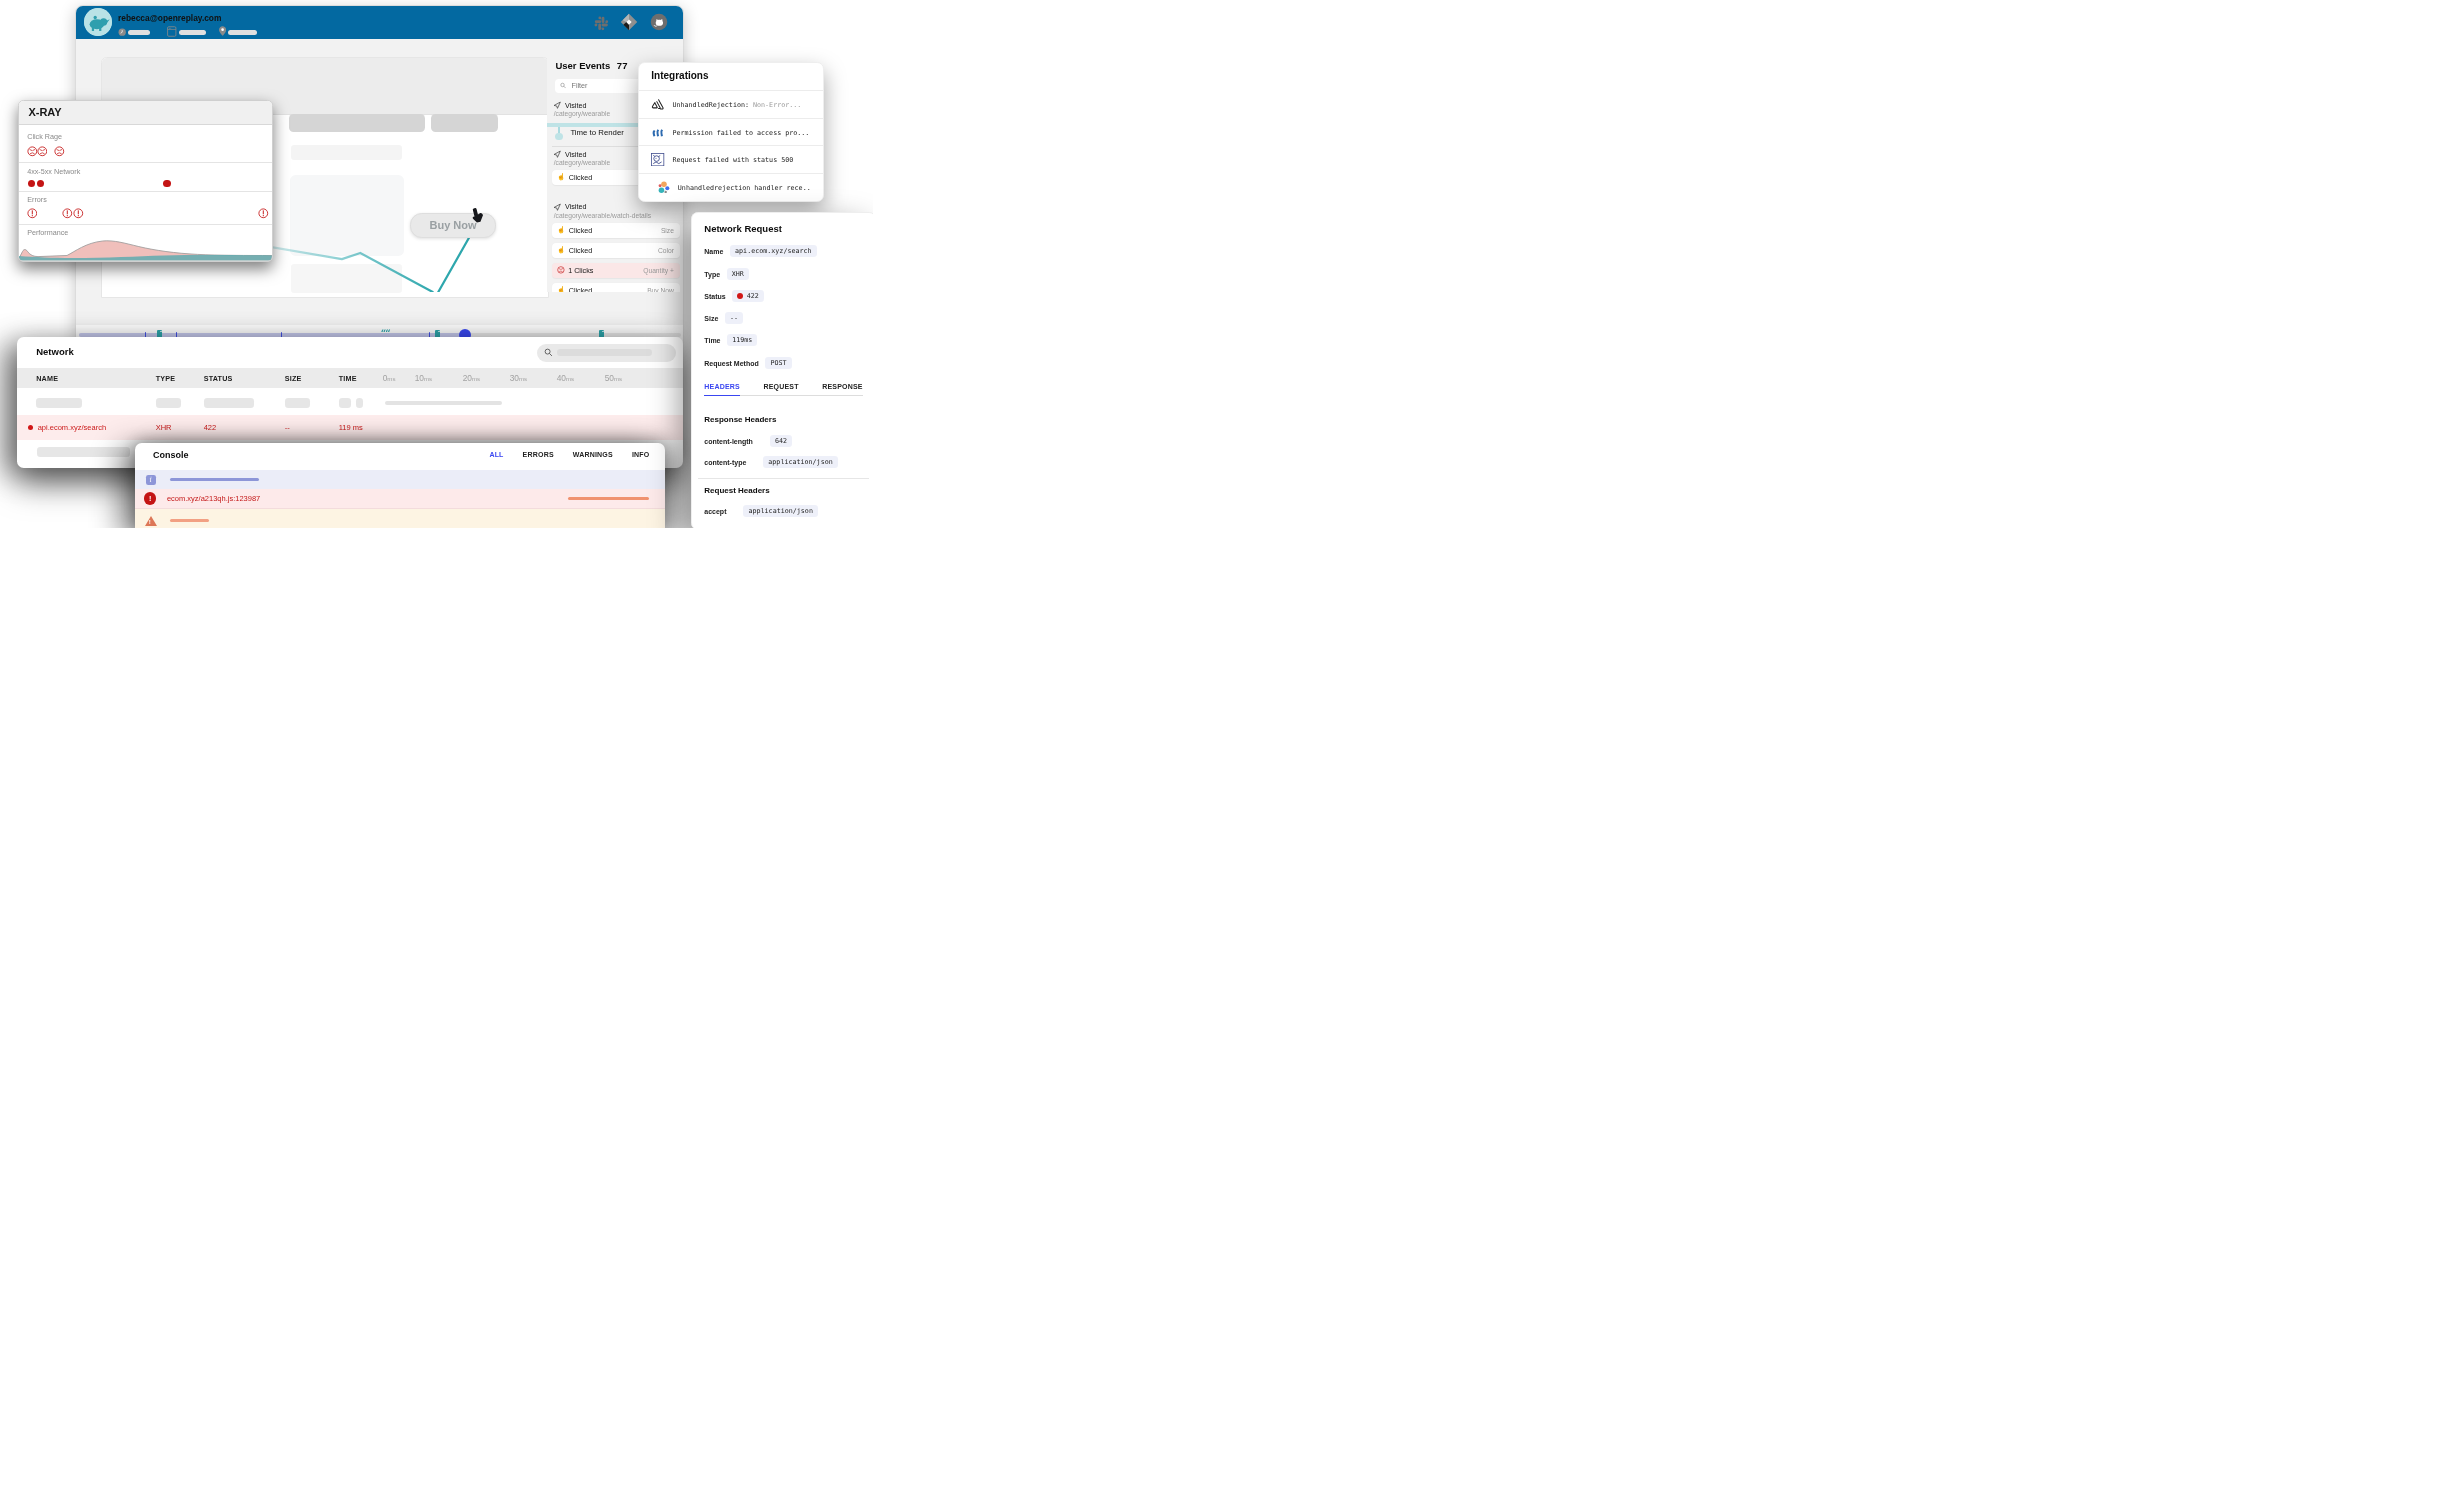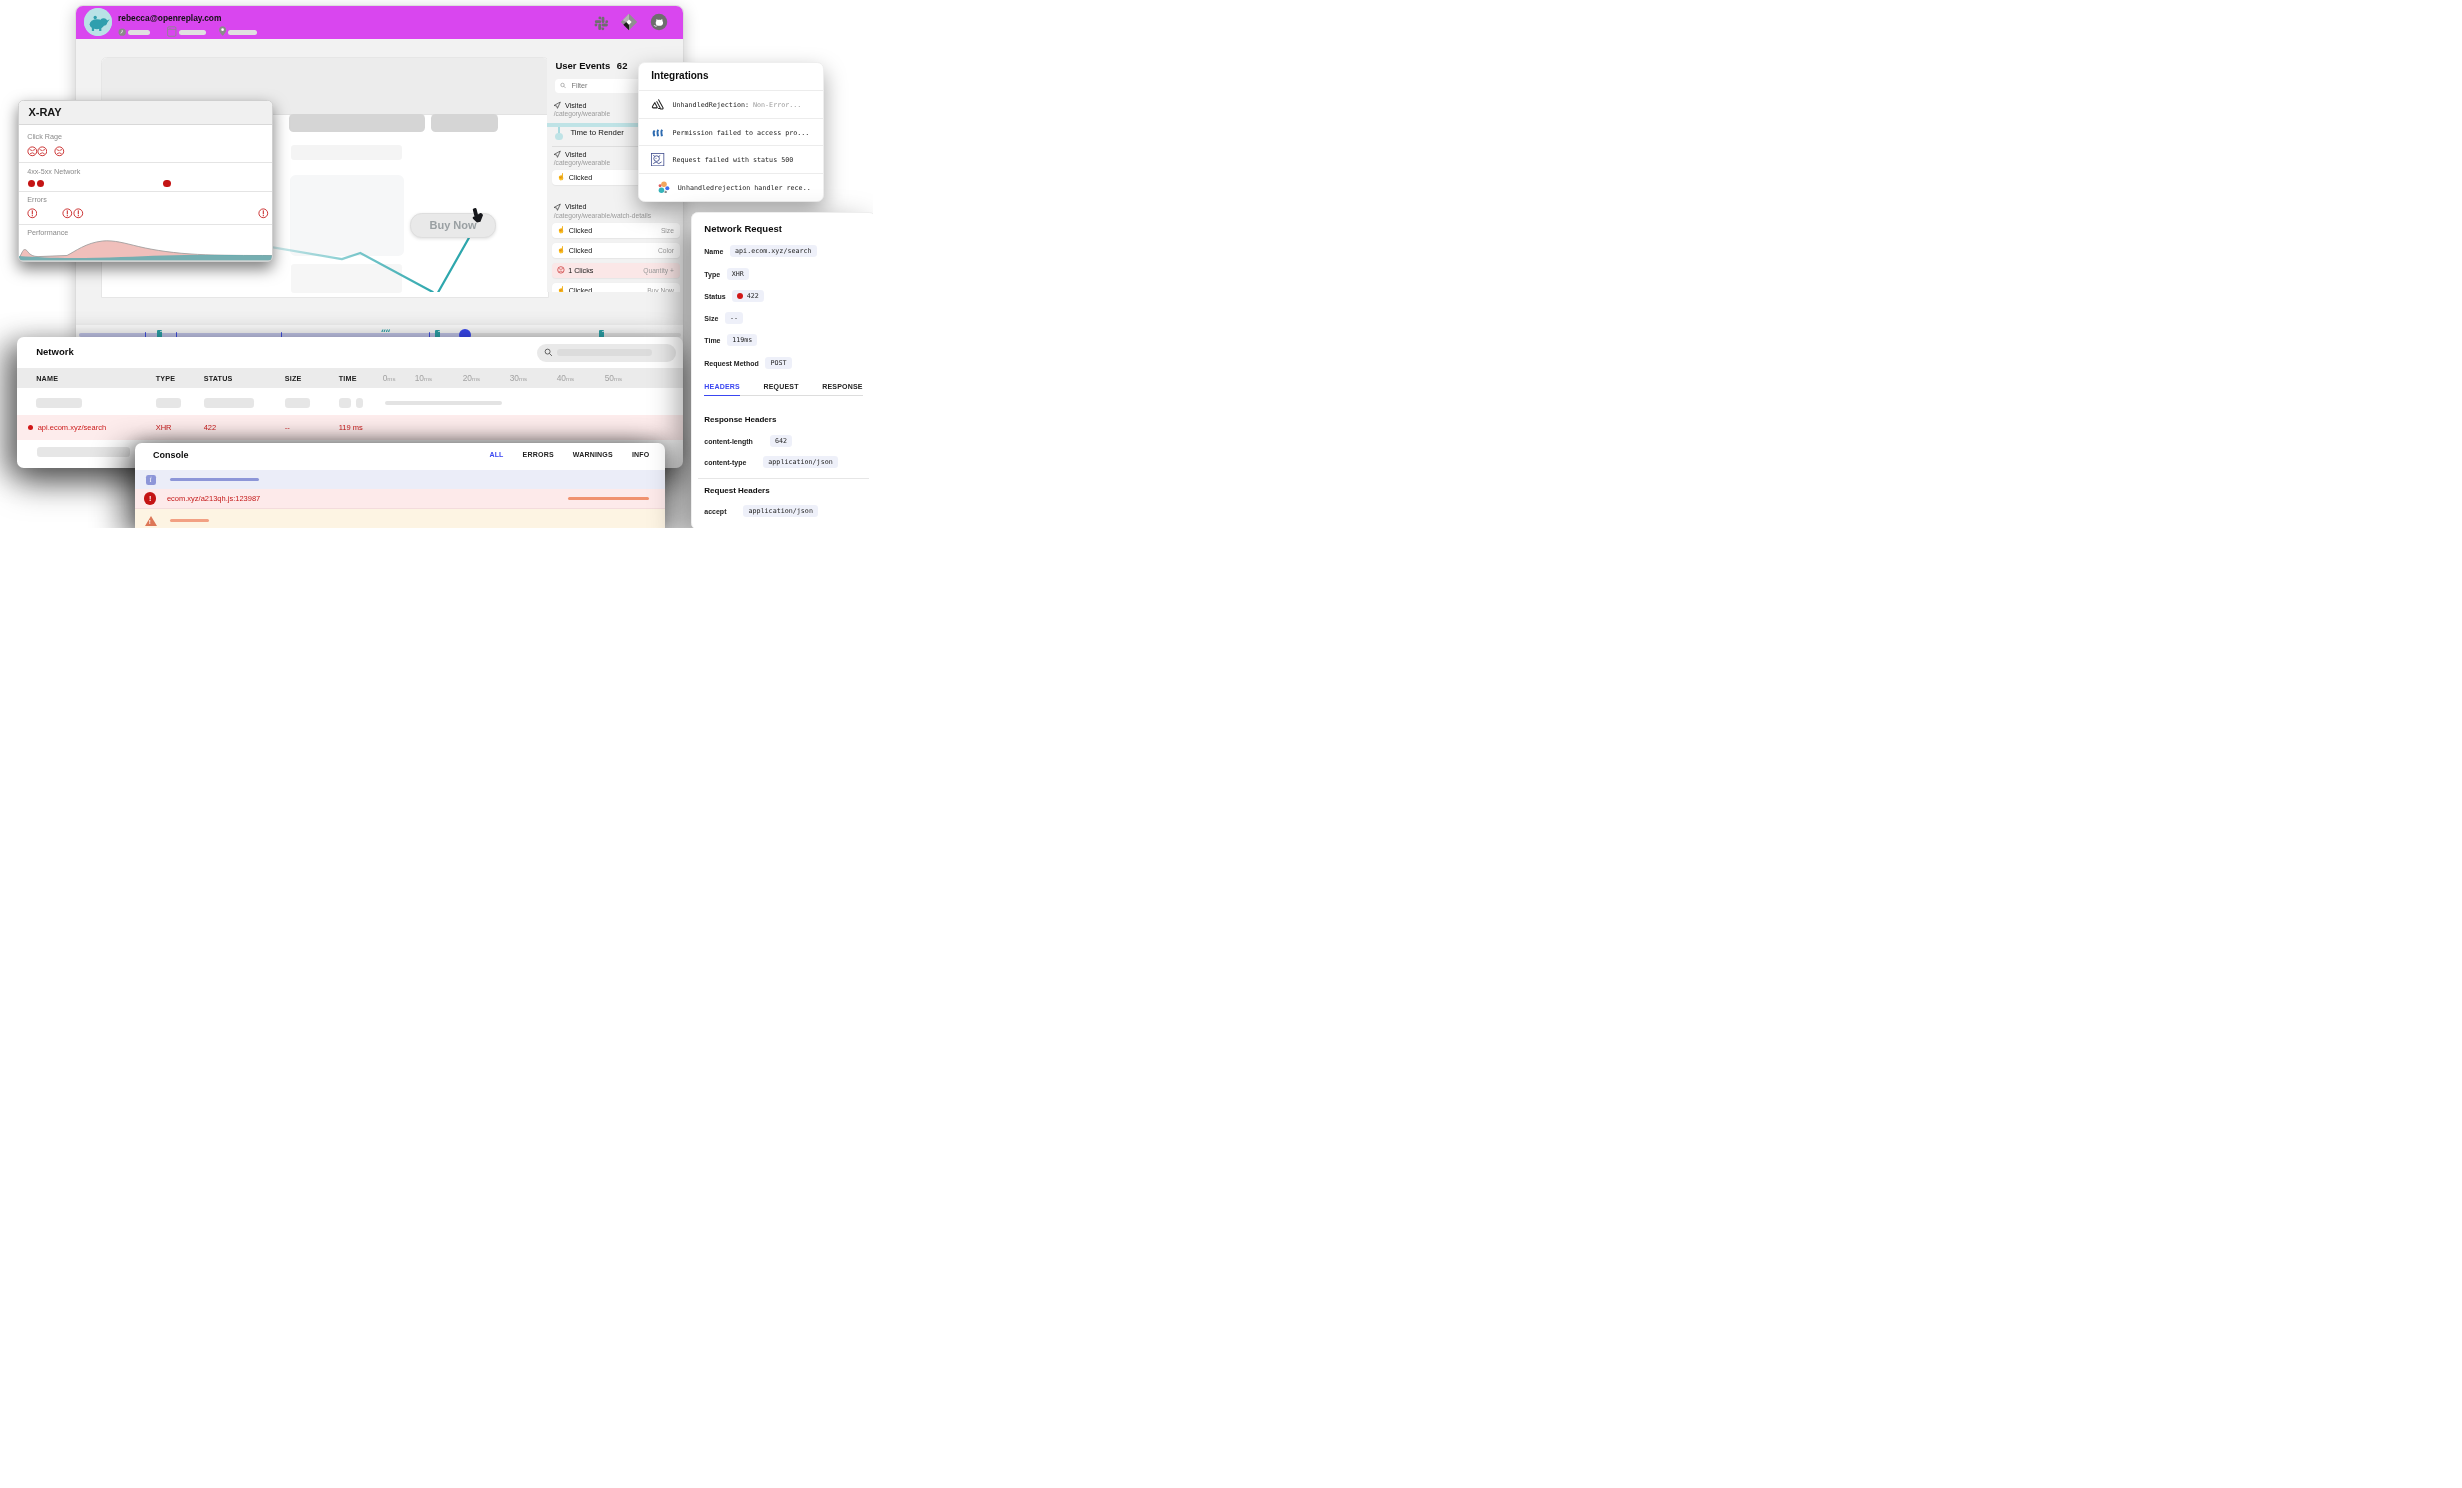--- a/index.html
+++ b/index.html
@@ -6,21 +6,21 @@
   .stage{position:relative;width:873px;height:528px;overflow:hidden;background:#fff;
          font-family:"Liberation Sans",sans-serif;color:#1d1d1f;}
   .panel{position:absolute;background:#fff;border-radius:6.7px;}
   .abs{position:absolute;}
   .skel{background:#e6e6e6;border-radius:3.3px;}
   .mono{font-family:"DejaVu Sans Mono","Liberation Mono",monospace;}
 
   
   .browser{left:75px;top:4.5px;width:607px;height:447px;border:0.6px solid #dcdcdc;
            border-radius:7.8px;box-shadow:0 4.5px 15.6px rgba(0,0,0,.22);overflow:hidden;}
-  .b-header{position:absolute;left:0;top:0;width:100%;height:33px;background:#d946ef;}
+  .b-header{position:absolute;left:0;top:0;width:100%;height:33px;background:#0369a1;}
   .avatar{position:absolute;left:8.4px;top:2.2px;width:28px;height:28px;border-radius:50%;
           background:#b9e2e6;overflow:hidden;}
   .b-email{position:absolute;left:42px;top:7.8px;font-size:8.4px;font-weight:bold;color:#111;}
   .meta-ic{position:absolute;top:22px;color:#8a8a8a;}
   .meta-pill{position:absolute;top:24px;height:5px;background:#e0e0e0;border-radius:2.8px;}
   .hdr-ic{position:absolute;top:7.8px;width:18px;height:18px;color:#6e6e6e;cursor:pointer;}
   .b-content{position:absolute;left:0;top:33px;width:100%;height:413px;background:#f2f2f2;}
 
   
   .pagemock{position:absolute;left:25px;top:18px;width:446px;height:239px;background:#fff;
@@ -225,21 +225,21 @@
       <div class="pagemock" style="background:transparent;border:0;overflow:visible;">
         <div class="buy-btn">Buy Now</div>
       </div>
       <svg class="abs" style="left:393px;top:167px;" width="19" height="21" viewBox="0 0 24 26">
         <path transform="rotate(-14 12 13)" fill="#17181c" d="M10.3 1.6 c.9 0 1.6 .7 1.6 1.6 v7.2 l2.9 -.9 c1 -.3 2 .2 2.4 1.1 l.8 2 -5.2 7.4 h-4.6 l-3.6 -6 c-.5 -.9 .1 -2 1.1 -2.1 l1.4 -.1 V3.2 c0 -.9 .7 -1.6 1.6 -1.6 z"></path>
       </svg>
 
       <div class="sidebar">
         <div class="ue-title">
           <span>User Events</span>
-          <span style="margin-left:3.9px;">62</span>
+          <span style="margin-left:3.9px;">77</span>
         </div>
         <div class="ue-filter">
           <svg width="7.2" height="7.2" viewBox="0 0 20 20">
             <circle cx="8" cy="8" r="5.5" fill="none" stroke="#8c8c8c" stroke-width="2"></circle>
             <line x1="12.5" y1="12.5" x2="17" y2="17" stroke="#8c8c8c" stroke-width="2" stroke-linecap="round"></line>
           </svg>
           <input placeholder="Filter" style="">
         </div>
 
         <svg class="abs" style="left:5.6px;top:62px;" width="8.4" height="8.4" viewBox="0 0 16 16">

